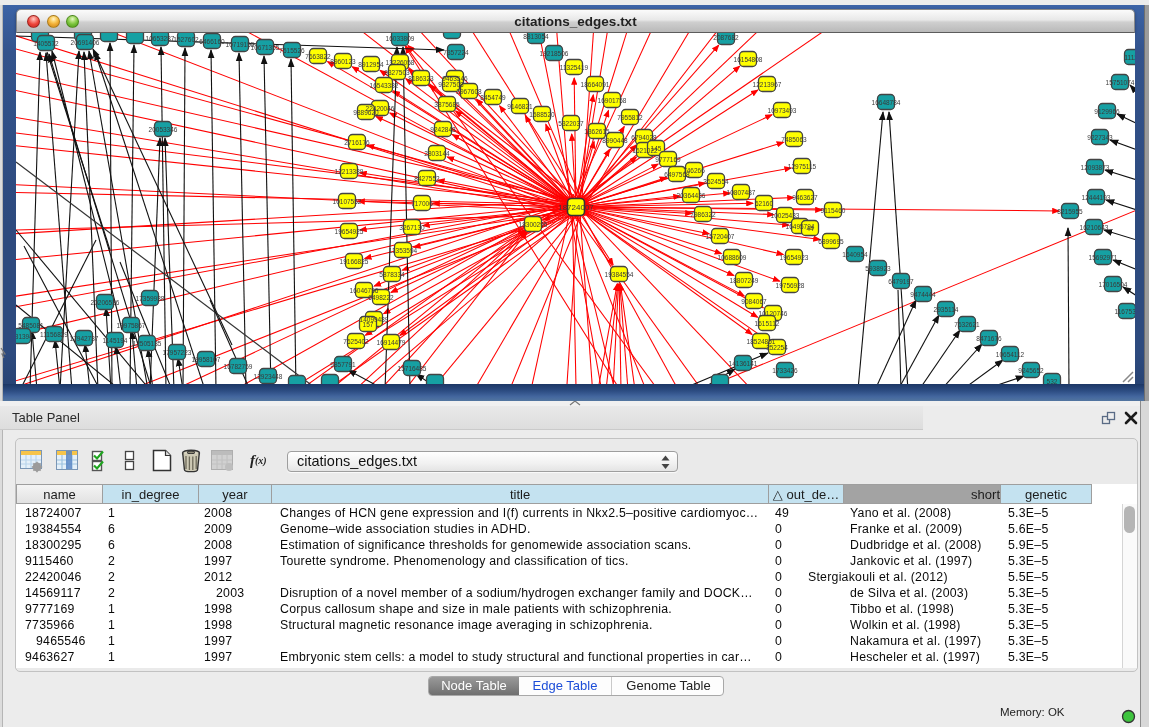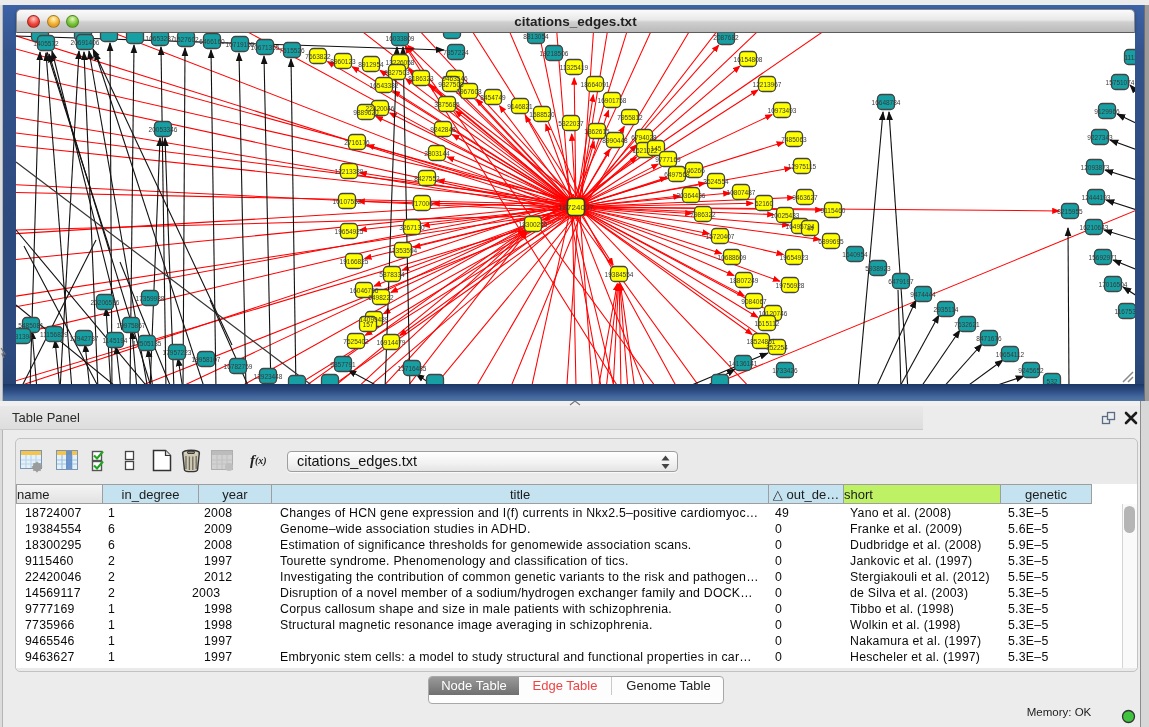--- a/index.html
+++ b/index.html
@@ -602,26 +602,26 @@
   background:linear-gradient(180deg,#ffffff,#f1f1f1 60%,#e4e4e4);box-shadow:0 1px 1px rgba(255,255,255,.8)">
   <div class="abs" style="left:9px;top:1px;font-size:14.5px;color:#111">citations_edges.txt</div>
   <svg class="abs" style="left:372px;top:3px" width="11" height="15">
     <path d="M5.5,0.5 L9.5,5.5 L1.5,5.5 Z" fill="#444"></path>
     <path d="M5.5,14 L1.5,9 L9.5,9 Z" fill="#444"></path>
   </svg>
 </div>
 
 <div class="abs" style="left:16px;top:484px;width:1121px;height:184px;background:#fff"></div>
 <div class="abs" style="left:16px;top:484px;width:1106px;height:20px;font-size:13px;color:#1c1c1c">
-  <div class="abs" style="left:0;top:0;width:87px;height:20px;background:linear-gradient(180deg,#f4f4f4,#e2e2e2);border:1px solid #9e9e9e;text-align:left;line-height:19px">name</div>
+  <div class="abs" style="left:0;top:0;width:87px;height:20px;background:linear-gradient(180deg,#f4f4f4,#e2e2e2);border:1px solid #9e9e9e;text-align:center;line-height:19px">name</div>
   <div class="abs" style="left:87px;top:0;width:96px;height:20px;background:#c4e2f0;border:1px solid #9e9e9e;border-left:none;text-align:center;line-height:19px">in_degree</div>
   <div class="abs" style="left:183px;top:0;width:73px;height:20px;background:#c4e2f0;border:1px solid #9e9e9e;border-left:none;text-align:center;line-height:19px">year</div>
   <div class="abs" style="left:256px;top:0;width:497px;height:20px;background:#c4e2f0;border:1px solid #9e9e9e;border-left:none;text-align:center;line-height:19px">title</div>
   <div class="abs" style="left:753px;top:0;width:75px;height:20px;background:#c4e2f0;border:1px solid #9e9e9e;border-left:none;text-align:center;line-height:19px">△ out_de…</div>
-  <div class="abs" style="left:828px;top:0;width:157px;height:20px;background:#bef264;border:1px solid #9e9e9e;border-left:none;text-align:left;line-height:19px">short</div>
+  <div class="abs" style="left:828px;top:0;width:157px;height:20px;background:#a3a3a3;border:1px solid #9e9e9e;border-left:none;text-align:right;line-height:19px">short</div>
   <div class="abs" style="left:985px;top:0;width:91px;height:20px;background:#c4e2f0;border:1px solid #9e9e9e;border-left:none;text-align:center;line-height:19px">genetic</div>
 </div>
 <div class="rw" style="top:505px">
     <span style="left:25px">18724007</span>
     <span style="left:108px">1</span>
     <span style="left:204px">2008</span>
     <span style="left:280px">Changes of HCN gene expression and I(f) currents in Nkx2.5–positive cardiomyoc…</span>
     <span style="left:775px">49</span>
     <span style="left:850px">Yano et al. (2008)</span>
     <span style="left:1008px">5.3E–5</span>
@@ -650,29 +650,28 @@
     <span style="left:204px">1997</span>
     <span style="left:280px">Tourette syndrome. Phenomenology and classification of tics.</span>
     <span style="left:775px">0</span>
     <span style="left:850px">Jankovic et al. (1997)</span>
     <span style="left:1008px">5.3E–5</span>
   </div>
 <div class="rw" style="top:569px">
     <span style="left:25px">22420046</span>
     <span style="left:108px">2</span>
     <span style="left:204px">2012</span>
-    <span style="left:280px">Investigating the contribution of common genetic variants to the risk and pathogen…</span>
-    <span style="left:775px">0</span>
-    <span style="left:850px">Stergiakouli et al. (2012)</span>
+    <span style="left:775px">0</span>
+    <span style="left:808px">Stergiakouli et al. (2012)</span>
     <span style="left:1008px">5.5E–5</span>
   </div>
 <div class="rw" style="top:585px">
     <span style="left:25px">14569117</span>
     <span style="left:108px">2</span>
-    <span style="left:192px">2003</span>
+    <span style="left:216px">2003</span>
     <span style="left:280px">Disruption of a novel member of a sodium/hydrogen exchanger family and DOCK…</span>
     <span style="left:775px">0</span>
     <span style="left:850px">de Silva et al. (2003)</span>
     <span style="left:1008px">5.3E–5</span>
   </div>
 <div class="rw" style="top:601px">
     <span style="left:25px">9777169</span>
     <span style="left:108px">1</span>
     <span style="left:204px">1998</span>
     <span style="left:280px">Corpus callosum shape and size in male patients with schizophrenia.</span>
@@ -683,44 +682,44 @@
 <div class="rw" style="top:617px">
     <span style="left:25px">7735966</span>
     <span style="left:108px">1</span>
     <span style="left:204px">1998</span>
     <span style="left:280px">Structural magnetic resonance image averaging in schizophrenia.</span>
     <span style="left:775px">0</span>
     <span style="left:850px">Wolkin et al. (1998)</span>
     <span style="left:1008px">5.3E–5</span>
   </div>
 <div class="rw" style="top:633px">
-    <span style="left:25px">9465546</span>
+    <span style="left:36px">9465546</span>
     <span style="left:108px">1</span>
     <span style="left:204px">1997</span>
     <span style="left:775px">0</span>
     <span style="left:850px">Nakamura et al. (1997)</span>
     <span style="left:1008px">5.3E–5</span>
   </div>
 <div class="rw" style="top:649px">
     <span style="left:25px">9463627</span>
     <span style="left:108px">1</span>
     <span style="left:204px">1997</span>
     <span style="left:280px">Embryonic stem cells: a model to study structural and functional properties in car…</span>
     <span style="left:775px">0</span>
     <span style="left:850px">Hescheler et al. (1997)</span>
     <span style="left:1008px">5.3E–5</span>
   </div>
 
 <div class="abs" style="left:1122px;top:504px;width:15px;height:164px;background:#fafafa;border-left:1px solid #d5d5d5"></div>
 <div class="abs" style="left:1124px;top:506px;width:11px;height:27px;background:#b5b5b5;border-radius:6px"></div>
 
-<div class="abs" style="left:428px;top:676px;width:296px;height:28px;border:1px solid #a8a8a8;border-radius:4px;background:#fdfdfd;font-size:13px;overflow:hidden">
+<div class="abs" style="left:428px;top:676px;width:296px;height:20px;border:1px solid #a8a8a8;border-radius:4px;background:#fdfdfd;font-size:13px;overflow:hidden">
   <div class="abs" style="left:0;top:0;width:90px;height:18px;background:linear-gradient(180deg,#9a9a9a,#6f6f6f);color:#fff;text-align:center;line-height:17px">Node Table</div>
-  <div class="abs" style="left:90px;top:0;width:93px;height:18px;color:#ef4444;text-align:center;line-height:17px;border-right:1px solid #c9c9c9">Edge Table</div>
+  <div class="abs" style="left:90px;top:0;width:93px;height:18px;color:#1d4ed8;text-align:center;line-height:17px;border-right:1px solid #c9c9c9">Edge Table</div>
   <div class="abs" style="left:183px;top:0;width:113px;height:18px;color:#222;text-align:center;line-height:17px">Genome Table</div>
 </div>
 
 <div class="abs" style="left:1140px;top:401px;width:1px;height:326px;background:#8c8c8c"></div>
 <div class="abs" style="left:1141px;top:401px;width:8px;height:326px;background:#d8d8d8"></div>
 
-<div class="abs" style="left:1000px;top:706px;width:118px;text-align:center;font-size:11.5px;color:#222">Memory: OK</div>
+<div class="abs" style="left:1000px;top:706px;width:118px;text-align:left;font-size:11.5px;color:#222">Memory: OK</div>
 <svg class="abs" style="left:1121px;top:709px" width="15" height="15">
     <circle cx="7.5" cy="7.5" r="6" fill="#3ec43e" stroke="#333" stroke-width="1.3"></circle>
   </svg>
 </body></html>

